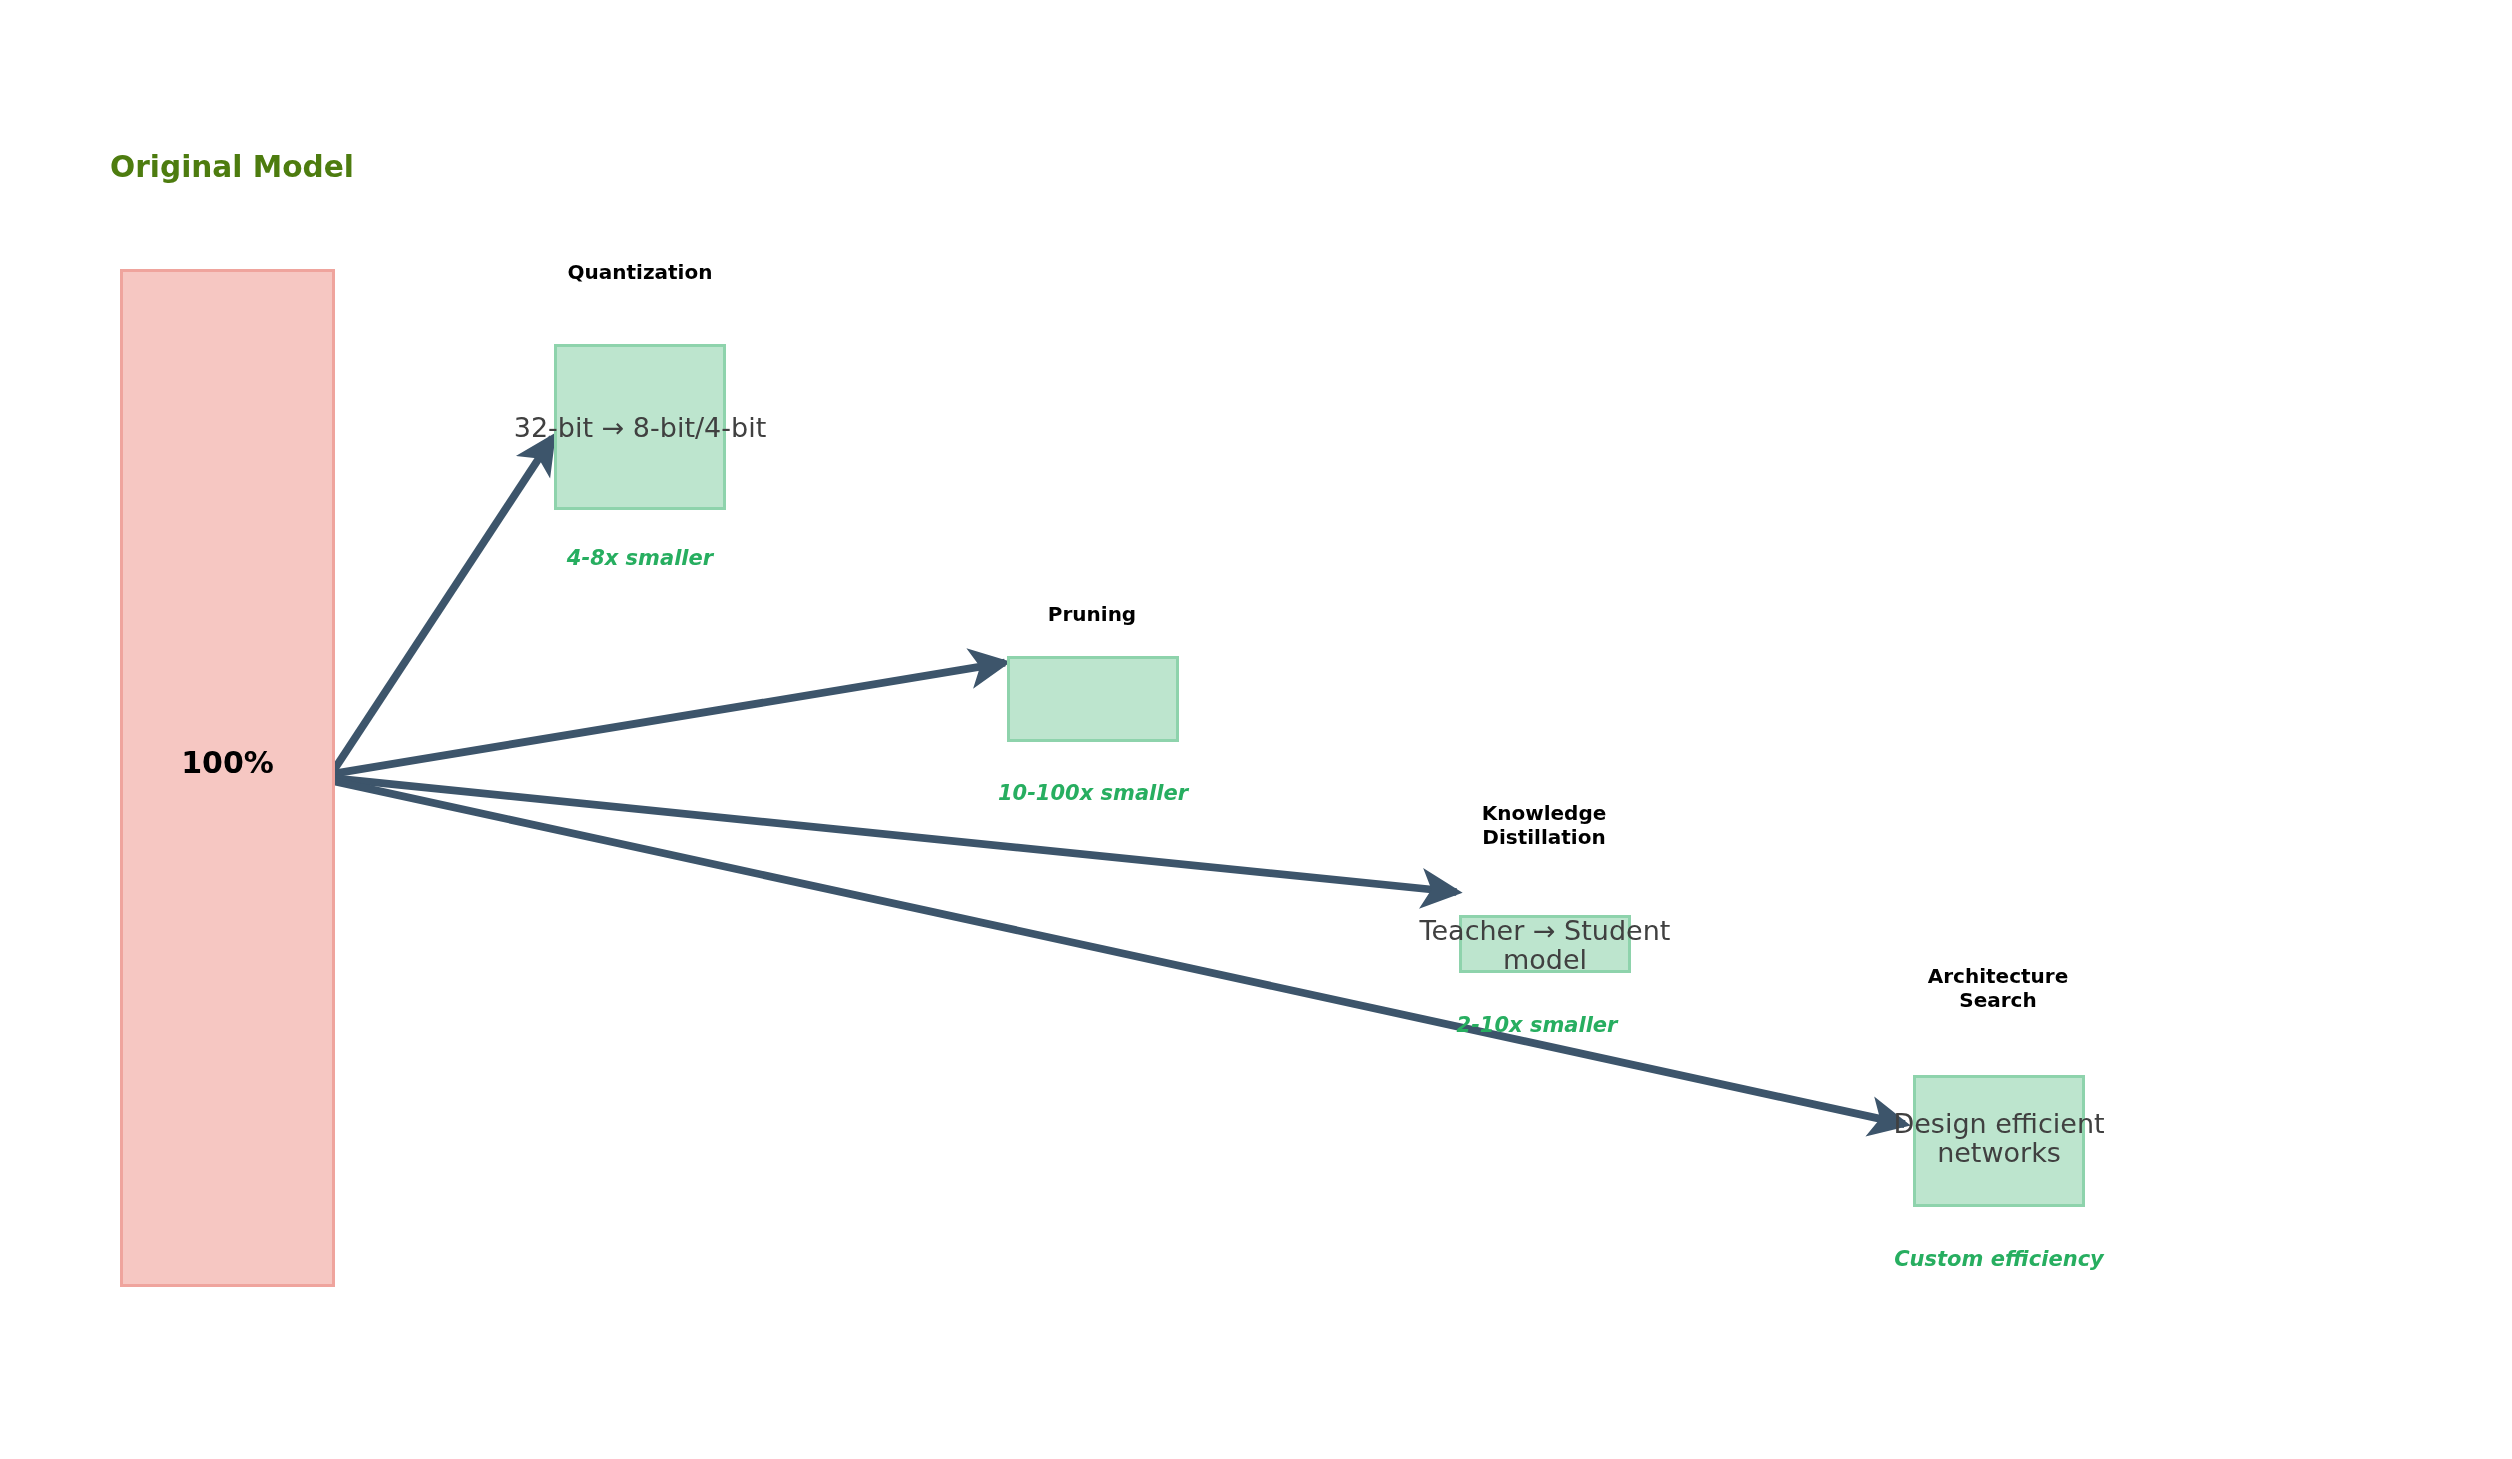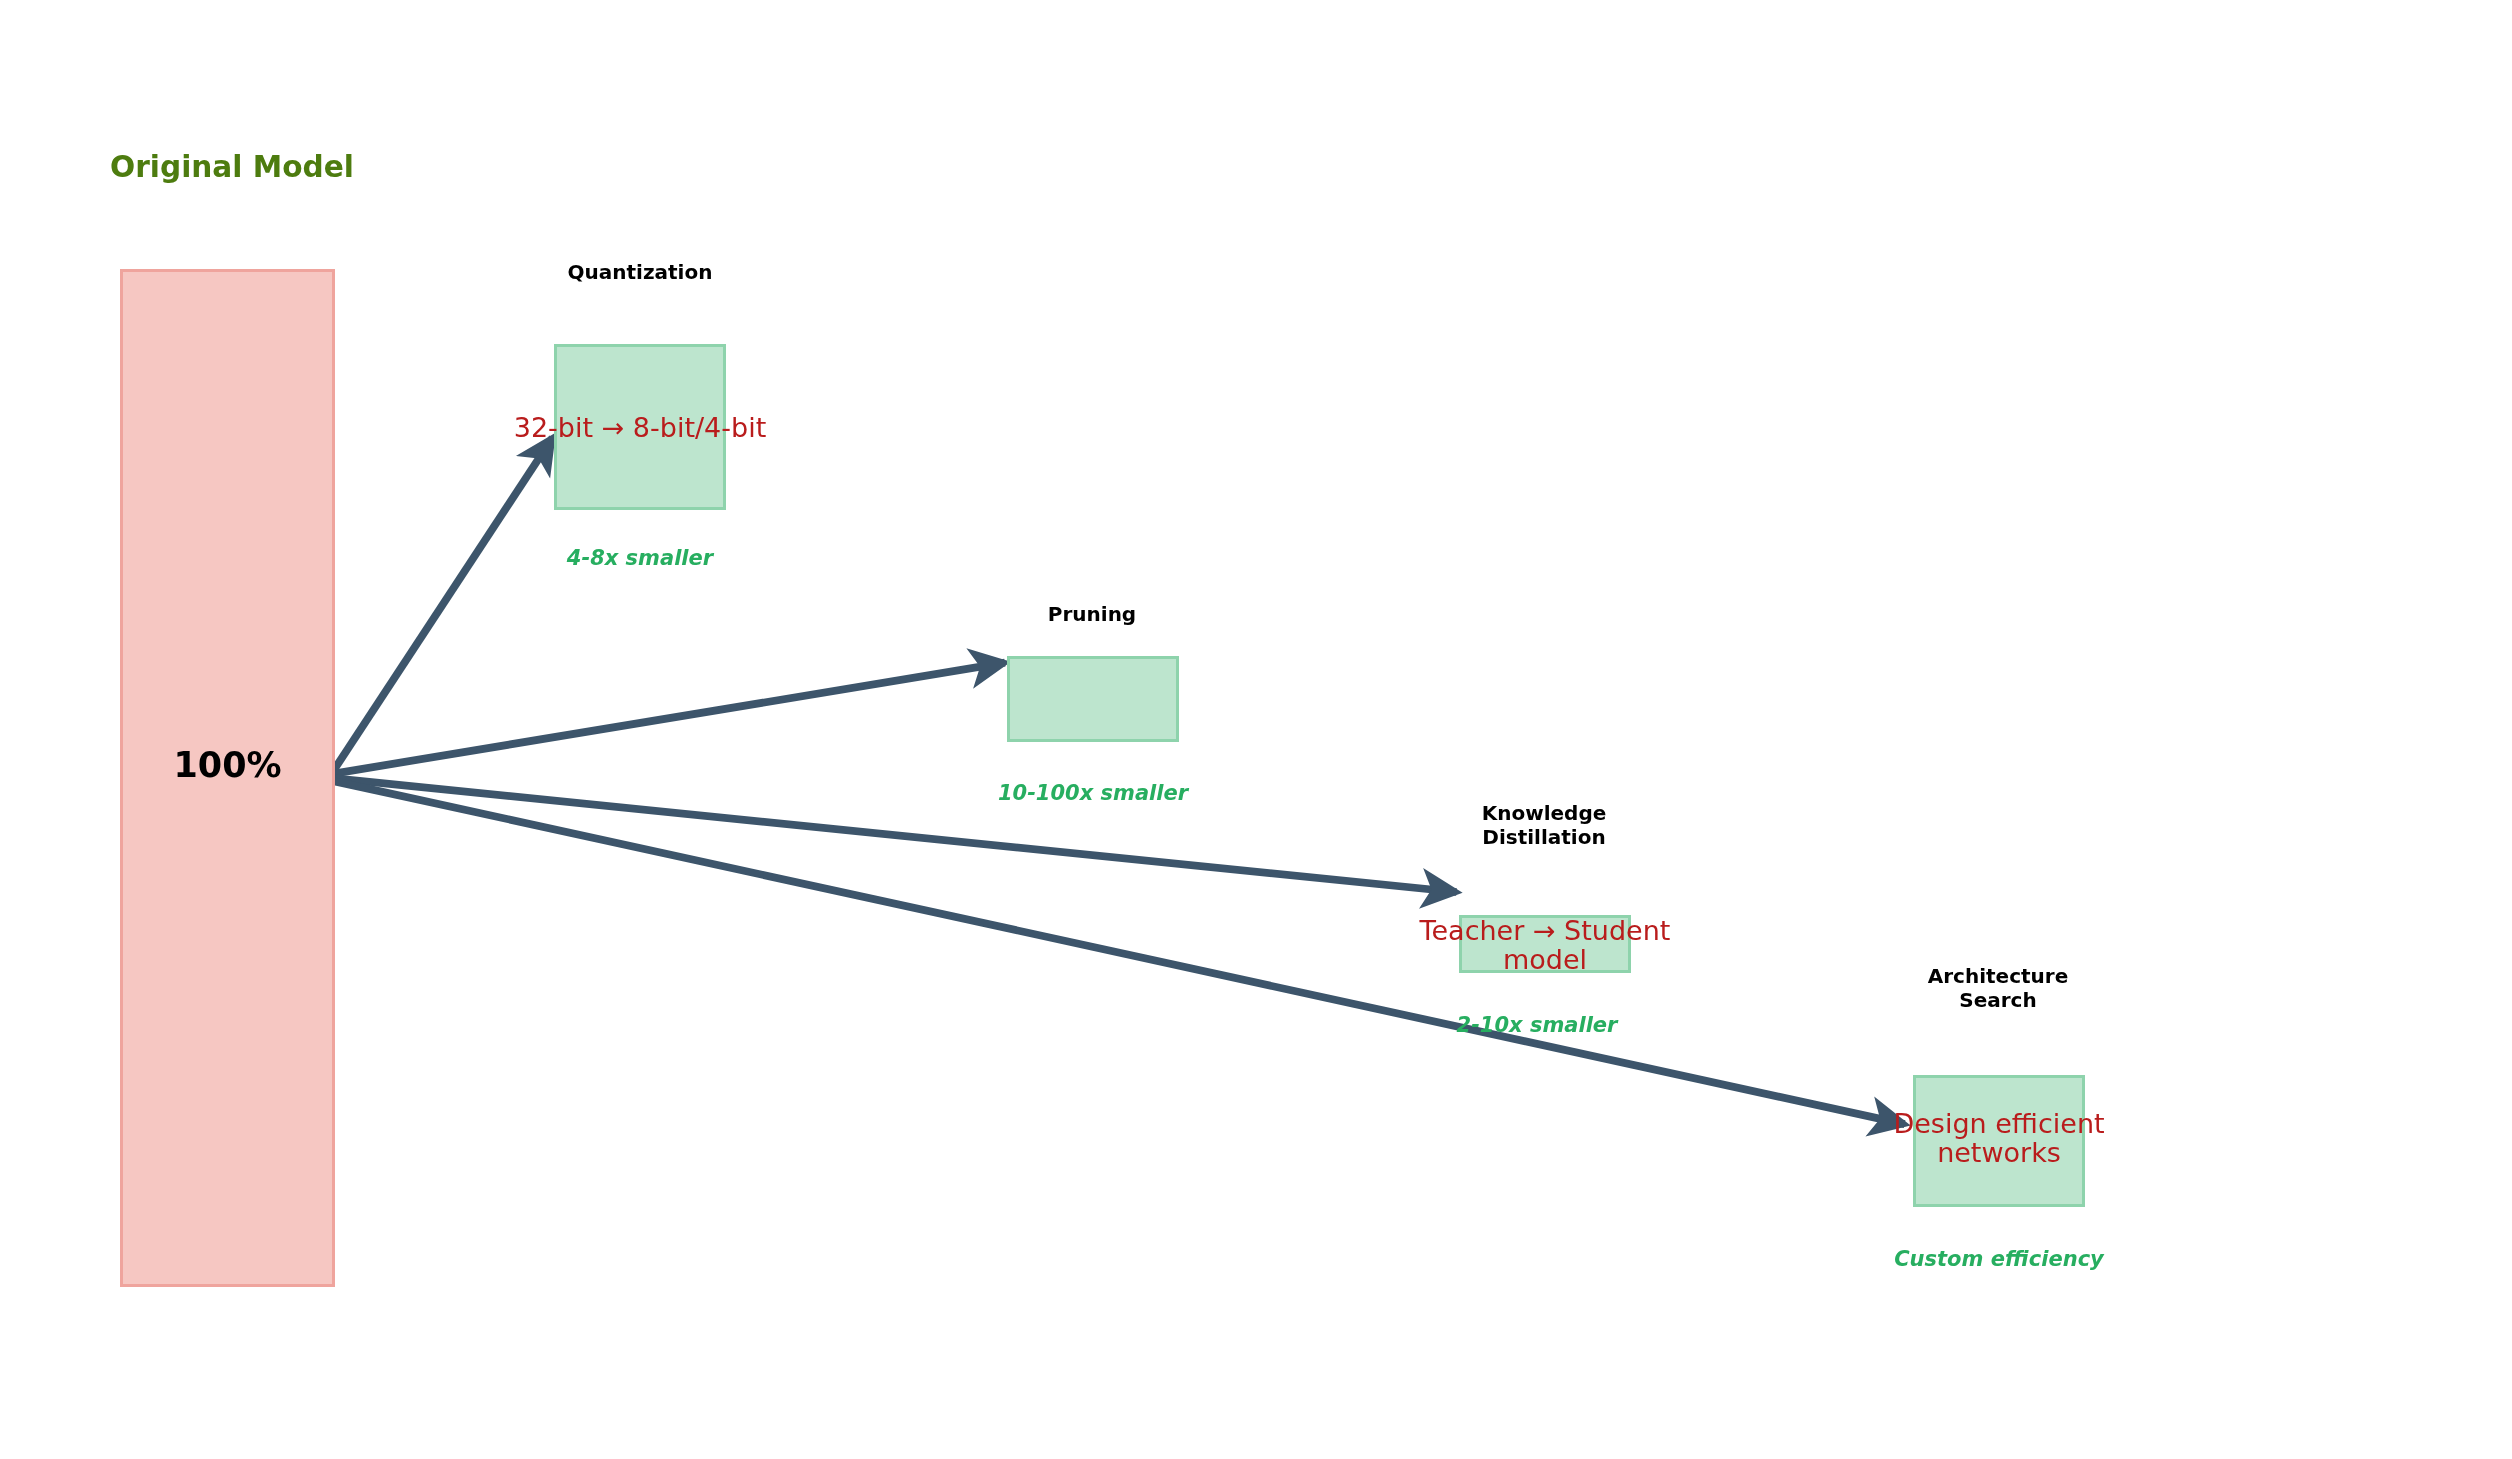--- a/index.html
+++ b/index.html
@@ -53,21 +53,21 @@
     background: #f6c7c2;
     border: 3.5px solid #efa49d;
     box-sizing: border-box;
   }
   #original-pct {
     position: absolute;
     left: 120px;
     top: 745px;
     width: 215px;
     text-align: center;
-    font-size: 35px;
+    font-size: 30px;
     font-weight: bold;
     color: #000000;
   }
 
   
   .tech-title {
     position: absolute;
     text-align: center;
     font-size: 20px;
     line-height: 1.22;
@@ -79,21 +79,21 @@
     position: absolute;
     background: #bde5ce;
     border: 3.5px solid #8ed3ac;
     box-sizing: border-box;
   }
   .tech-desc {
     position: absolute;
     text-align: center;
     font-size: 27px;
     line-height: 1.07;
-    color: #b91c1c;
+    color: #404040;
     white-space: pre-line;
   }
   .tech-gain {
     position: absolute;
     text-align: center;
     font-size: 21px;
     font-weight: bold;
     font-style: italic;
     color: #27ae60;
   }

